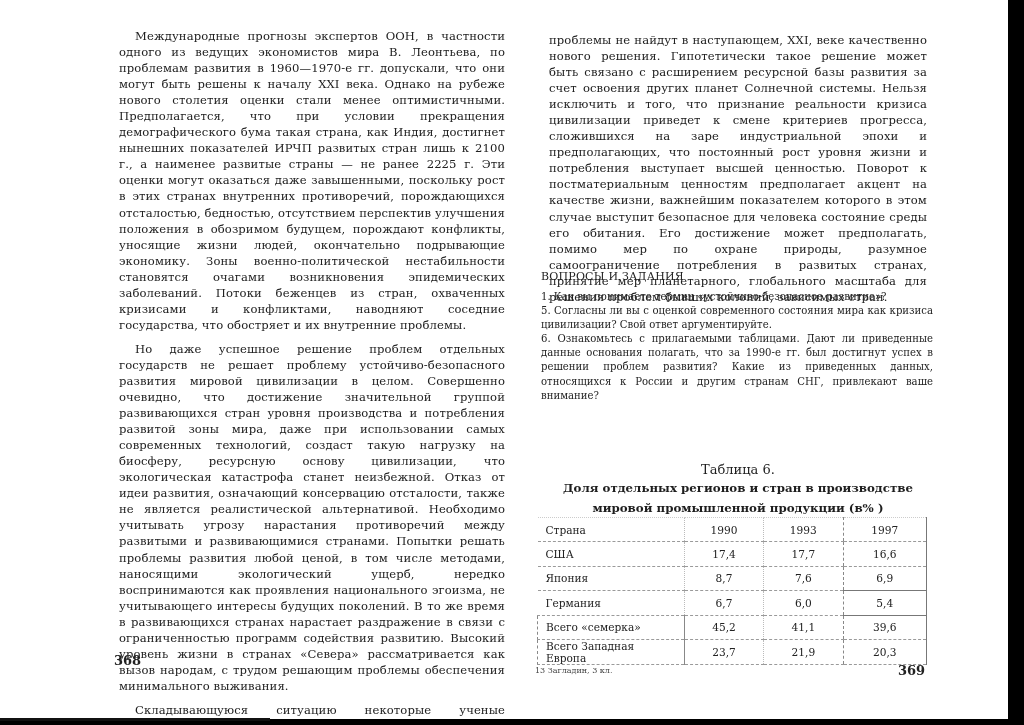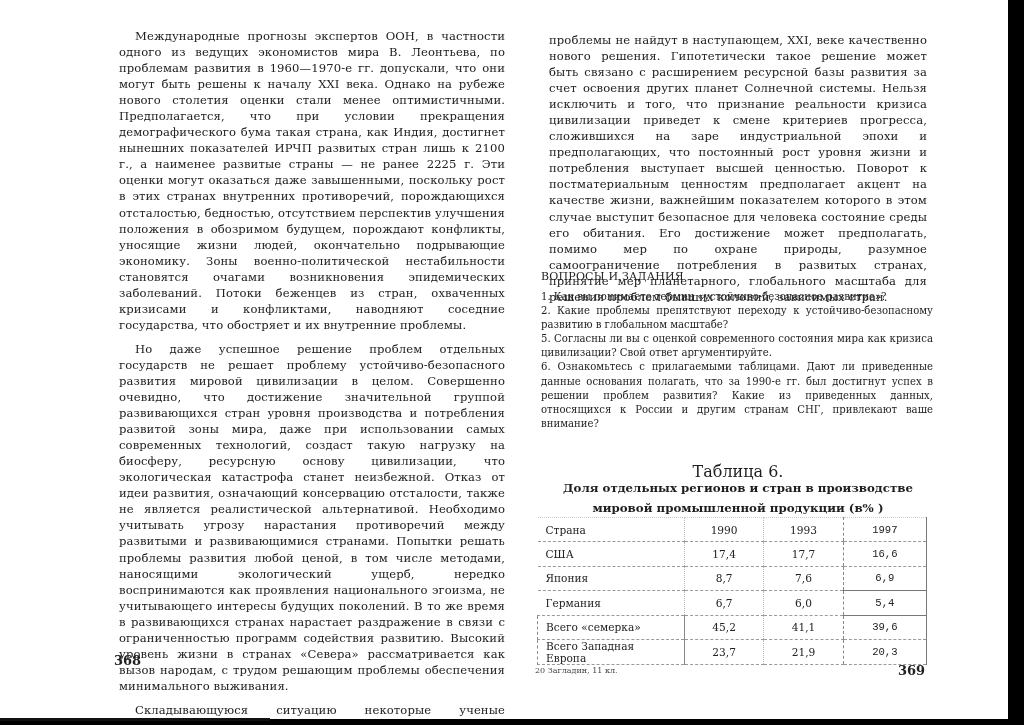--- a/index.html
+++ b/index.html
@@ -41,35 +41,35 @@
   }
   .questions {
     position: absolute; left: 541px; top: 290px; width: 392px;
     font-size: 10.1px; line-height: 14.1px; text-align: justify; color: #222;
   }
   .questions div { margin: 0; }
 
   .table-caption {
     position: absolute; left: 541px; width: 394px; text-align: center; font-weight: bold; color: #1e1e1e;
   }
-  .tc-num { top: 462px; font-size: 16px; font-weight: normal; }
+  .tc-num { top: 462px; font-size: 13px; font-weight: normal; }
   .tc-title { top: 478px; font-size: 11.8px; line-height: 20px; }
 
   table.data {
     position: absolute; left: 537px; top: 517px; width: 390px;
     border-collapse: collapse; font-size: 10.6px; color: #222;
   }
   table.data td {
     height: 23.4px; padding: 0 8px; border-bottom: 1px dashed #9a9a9a;
   }
   table.data td.c { text-align: center; }
   table.data td.col-country { width: 145px; }
   table.data td.col-1990 { width: 70px; border-left: 1px dotted #bbb; }
   table.data td.col-1993 { width: 70px; border-left: 1px dotted #bbb; }
-  table.data td.col-1997 { width: 75px; border-left: 1px dashed #888; border-right: 1px solid #777; font-family: Liberation Mono, monospace; }
+  table.data td.col-1997 { width: 75px; border-left: 1px dashed #888; border-right: 1px solid #777; }
   table.data tr.row-first td { border-top: 1px dotted #ccc; }
   table.data tr.row-japan td.col-1997,
   table.data tr.row-germany td.col-1997 { border-bottom: 1px solid #777; }
   table.data tr.row-g7 td.col-country,
   table.data tr.row-we td.col-country { border-left: 1px dashed #888; border-right: 1px solid #888; }
 </style>
 </head>
 <body>
 
 <div class="spread">
@@ -85,21 +85,20 @@
 
   <div class="page page-right"></div>
 
   <div class="text-col right-col">
     <p>проблемы не найдут в наступающем, XXI, веке качественно нового решения. Гипотетически такое решение может быть связано с расширением ресурсной базы развития за счет освоения других планет Солнечной системы. Нельзя исключить и того, что признание реальности кризиса цивилизации приведет к смене критериев прогресса, сложившихся на заре индустриальной эпохи и предполагающих, что постоянный рост уровня жизни и потребления выступает высшей ценностью. Поворот к постматериальным ценностям предполагает акцент на качестве жизни, важнейшим показателем которого в этом случае выступит безопасное для человека состояние среды его обитания. Его достижение может предполагать, помимо мер по охране природы, разумное самоограничение потребления в развитых странах, принятие мер планетарного, глобального масштаба для решения проблем бывших колоний, зависимых стран.</p>
   </div>
 
   <div class="questions-title">ВОПРОСЫ И ЗАДАНИЯ</div>
   <div class="questions">
     <div>1. Как вы понимаете термин «устойчиво-безопасное развитие»?</div>
-    <div>2. Какие проблемы препятствуют переходу к устойчиво-безопасному развитию в глобальном масштабе?</div>
     <div>5. Согласны ли вы с оценкой современного состояния мира как кризиса цивилизации? Свой ответ аргументируйте.</div>
     <div>6. Ознакомьтесь с прилагаемыми таблицами. Дают ли приведенные данные основания полагать, что за 1990-е гг. был достигнут успех в решении проблем развития? Какие из приведенных данных, относящихся к России и другим странам СНГ, привлекают ваше внимание?</div>
   </div>
 
   <div class="table-caption tc-num">Таблица 6.</div>
   <div class="table-caption tc-title">Доля отдельных регионов и стран в производстве мировой промышленной продукции (в% )</div>
 
   <table class="data">
     <tbody>
         <tr class="row-first">
@@ -134,19 +133,19 @@
     </tr>
     <tr class="row-we">
       <td class="col-country">Всего Западная Европа</td>
       <td class="col-1990 c">23,7</td>
       <td class="col-1993 c">21,9</td>
       <td class="col-1997 c">20,3</td>
     </tr>
   </tbody>
     </table>
 
-  <div class="signature">20 Загладин, 11 кл.</div>
+  <div class="signature">13 Загладин, 3 кл.</div>
   <div class="page-number pn-right">369</div>
 
   <div class="right-edge"></div>
   <div class="bottom-edge"></div>
   <div class="bottom-edge-thin"></div>
 </div>
 
 </body></html>

